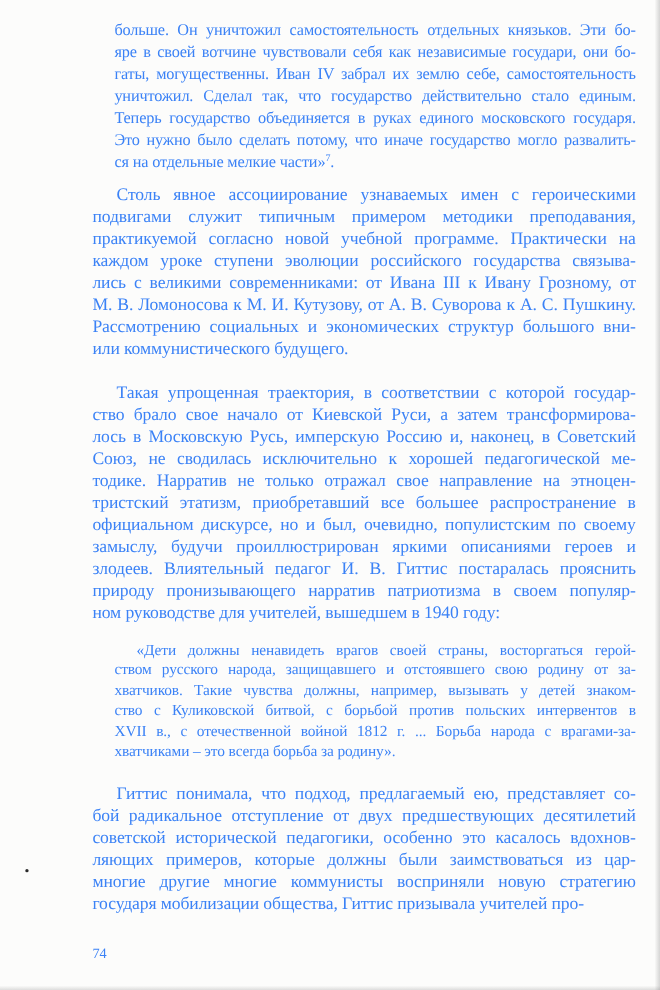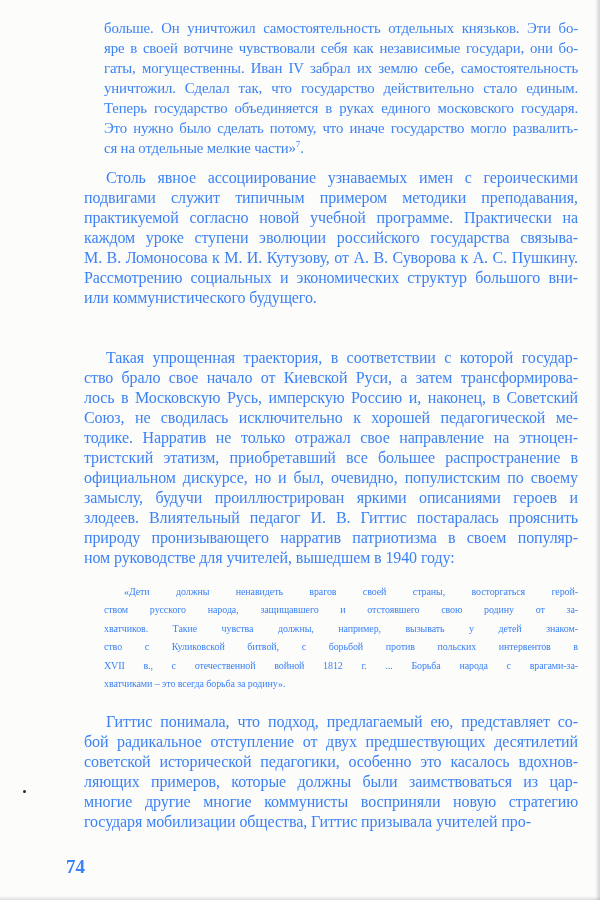--- a/index.html
+++ b/index.html
@@ -7,31 +7,31 @@
     position:relative; width:600px; height:900px;
     background:#fcfcfb; color:#1b1b1b; overflow:hidden;
     font-family:"Liberation Serif","DejaVu Serif",serif;
     -webkit-font-smoothing:antialiased;
   }
   .block { position:absolute; }
   .line { line-height:20px; text-align:justify; text-align-last:justify; }
   .line.last { text-align-last:left; }
   .body-block  { left:84px;  width:494px; font-size:16px; letter-spacing:-0.1px; }
   .quote-top   { left:104px; width:474px; font-size:14.8px; letter-spacing:-0.15px; }
-  .quote-small { left:104px; width:474px; font-size:10px; letter-spacing:-0.1px; }
+  .quote-small { left:104px; width:474px; font-size:14px; letter-spacing:-0.1px; }
   .quote-small .line { line-height:18.4px; }
   .body-block  .line.first { text-indent:22px; }
   .quote-small .line.first { text-indent:20px; }
   .b0 { top:18px; }
   .b1 { top:168px; }
   .b2 { top:348px; }
   .b3 { top:583px; }
   .b4 { top:712px; }
   sup { font-size:0.62em; line-height:0; vertical-align:super; }
-  .pageno { position:absolute; left:66px; top:857px; font-size:19px; line-height:20px;font-weight:bold; }
+  .pageno { position:absolute; left:84px; top:857px; font-size:13px; line-height:20px; }
   .speck { position:absolute; left:23px; top:790px; width:3px; height:3px;
            background:#2a2a2a; border-radius:50%; }
   .edge-r { position:absolute; right:0; top:0; width:5px; height:100%;
             background:linear-gradient(to left, rgba(110,110,110,.28), rgba(110,110,110,0)); }
   .edge-b { position:absolute; left:0; bottom:0; width:100%; height:4px;
             background:linear-gradient(to top, rgba(110,110,110,.22), rgba(110,110,110,0)); }
 </style>
 </head>
 <body>
 
@@ -43,20 +43,21 @@
       <div class="line">уничтожил. Сделал так, что государство действительно стало единым.</div>
       <div class="line">Теперь государство объединяется в руках единого московского государя.</div>
       <div class="line">Это нужно было сделать потому, что иначе государство могло развалить-</div>
       <div class="line last"><span>ся на отдельные мелкие части»</span><sup>7</sup><span>.</span></div>
     </div>
   <div class="block body-block b1">
       <div class="line first">Столь явное ассоциирование узнаваемых имен с героическими</div>
       <div class="line">подвигами служит типичным примером методики преподавания,</div>
       <div class="line">практикуемой согласно новой учебной программе. Практически на</div>
       <div class="line">каждом уроке ступени эволюции российского государства связыва-</div>
+      <div class="line">лись с великими современниками: от Ивана III к Ивану Грозному, от</div>
       <div class="line">М. В. Ломоносова к М. И. Кутузову, от А. В. Суворова к А. С. Пушкину.</div>
       <div class="line">Рассмотрению социальных и экономических структур большого вни-</div>
       <div class="line last">или коммунистического будущего.</div>
     </div>
   <div class="block body-block b2">
       <div class="line first">Такая упрощенная траектория, в соответствии с которой государ-</div>
       <div class="line">ство брало свое начало от Киевской Руси, а затем трансформирова-</div>
       <div class="line">лось в Московскую Русь, имперскую Россию и, наконец, в Советский</div>
       <div class="line">Союз, не сводилась исключительно к хорошей педагогической ме-</div>
       <div class="line">тодике. Нарратив не только отражал свое направление на этноцен-</div>

